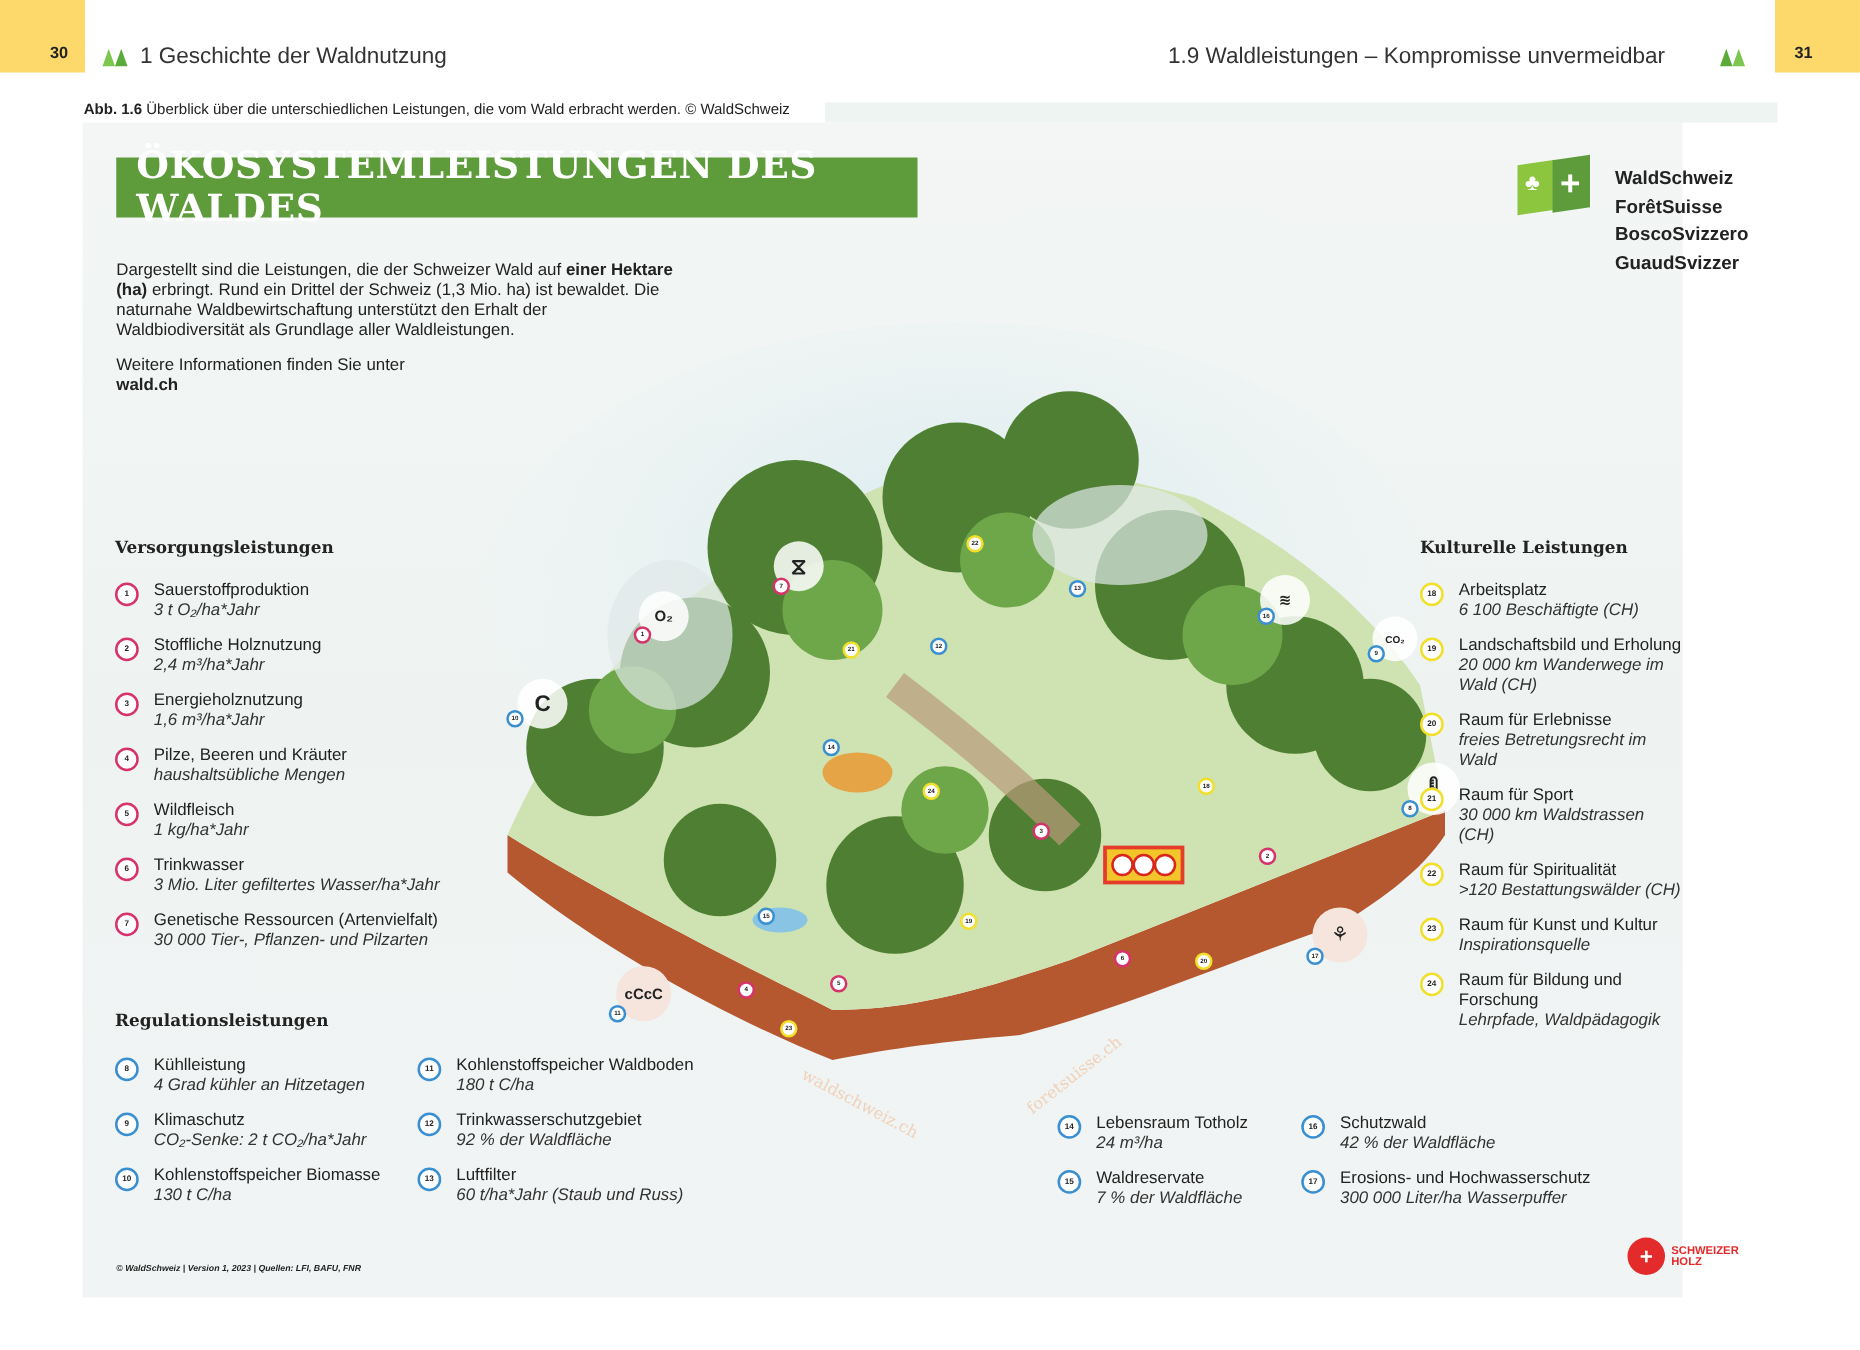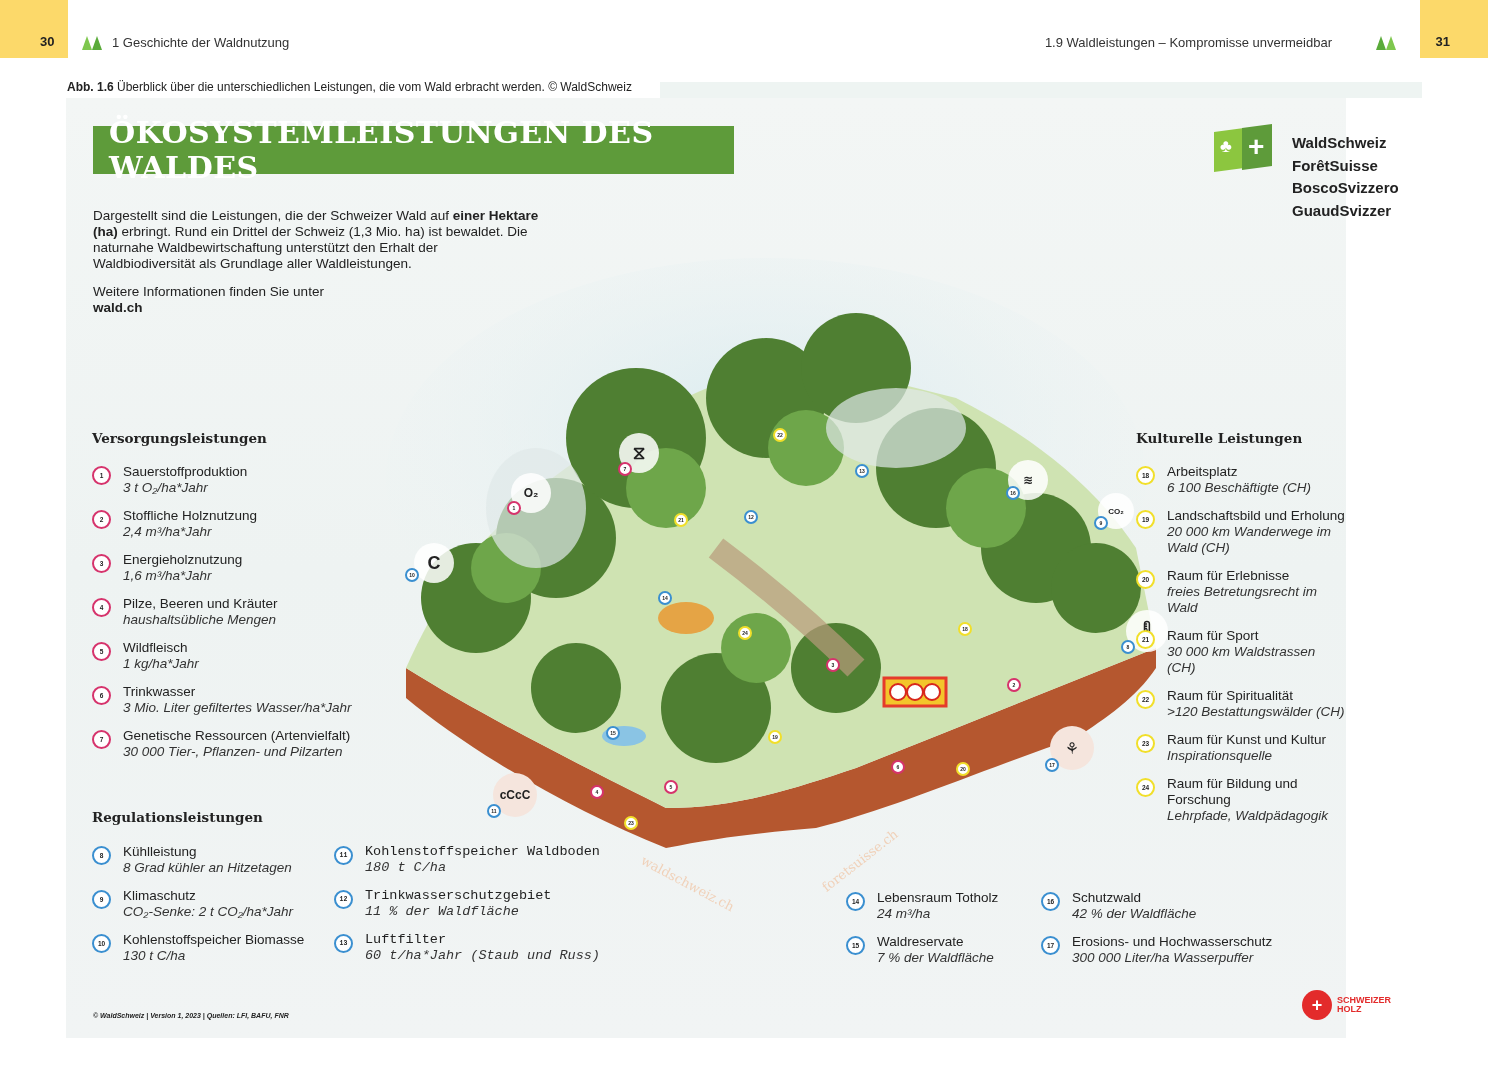--- a/index.html
+++ b/index.html
@@ -6,21 +6,21 @@
     html, body { width: 1488px; height: 1080px; background: #ffffff; overflow: hidden; }
     body { position: relative; font-family: "Liberation Sans", "DejaVu Sans", sans-serif; color: #222; }
 
     
     .page-tab { position: absolute; top: 0; width: 68px; height: 58px; background: #fcd96a; }
     .page-tab.left { left: 0; }
     .page-tab.right { right: 0; width: 68px; }
     .page-num { position: absolute; top: 34px; font-size: 13px; font-weight: bold; color: #222; }
     .page-num.left { left: 40px; }
     .page-num.right { right: 38px; }
-    .running-head { position: absolute; top: 34px; font-size: 13px; color: #333; display: flex; align-items: center; gap: 8px; white-space: nowrap; }
+    .running-head { position: absolute; top: 34px; font-size: 18px; color: #333; display: flex; align-items: center; gap: 8px; white-space: nowrap; }
     .running-head.left { left: 82px; }
     .running-head.right { right: 90px; gap: 44px; }
     .tree-icon { display: inline-block; width: 22px; height: 16px; position: relative; }
     .tree-icon i { position: absolute; bottom: 0; width: 0; height: 0; border-left: 5px solid transparent; border-right: 5px solid transparent; border-bottom: 14px solid #5aab3a; }
     .tree-icon i.a { left: 0; border-bottom-color: #7ec74e; }
     .tree-icon i.b { left: 10px; }
 
     .caption { position: absolute; left: 67px; top: 80px; font-size: 12px; color: #222; white-space: nowrap; }
     .caption b { font-weight: bold; }
 
@@ -324,51 +324,51 @@
         </span>
       </div>
   </div>
 
   <div class="section-head" style="left:26px;top:711px;">Regulationsleistungen</div>
   <div class="svc-list" style="left:26px;top:746px;gap:12px;">
     <div class="svc">
         <span class="num blue">8</span>
         <span class="txt">
           <span class="name">Kühlleistung</span>
-          <span class="value">8 Grad kühler an Hitzetagen</span>
+          <span class="value">4 Grad kühler an Hitzetagen</span>
         </span>
       </div>
     <div class="svc">
         <span class="num blue">9</span>
         <span class="txt">
           <span class="name">Klimaschutz</span>
           <span class="value">CO₂-Senke: 2 t CO₂/ha*Jahr</span>
         </span>
       </div>
     <div class="svc">
         <span class="num blue">10</span>
         <span class="txt">
           <span class="name">Kohlenstoffspeicher Biomasse</span>
           <span class="value">130 t C/ha</span>
         </span>
       </div>
   </div>
-  <div class="svc-list" style="left:268px;top:746px;gap:12px;font-family:Liberation Mono, monospace;">
+  <div class="svc-list" style="left:268px;top:746px;gap:12px;">
     <div class="svc">
         <span class="num blue">11</span>
         <span class="txt">
           <span class="name">Kohlenstoffspeicher Waldboden</span>
           <span class="value">180 t C/ha</span>
         </span>
       </div>
     <div class="svc">
         <span class="num blue">12</span>
         <span class="txt">
           <span class="name">Trinkwasserschutzgebiet</span>
-          <span class="value">11 % der Waldfläche</span>
+          <span class="value">92 % der Waldfläche</span>
         </span>
       </div>
     <div class="svc">
         <span class="num blue">13</span>
         <span class="txt">
           <span class="name">Luftfilter</span>
           <span class="value">60 t/ha*Jahr (Staub und Russ)</span>
         </span>
       </div>
   </div>

